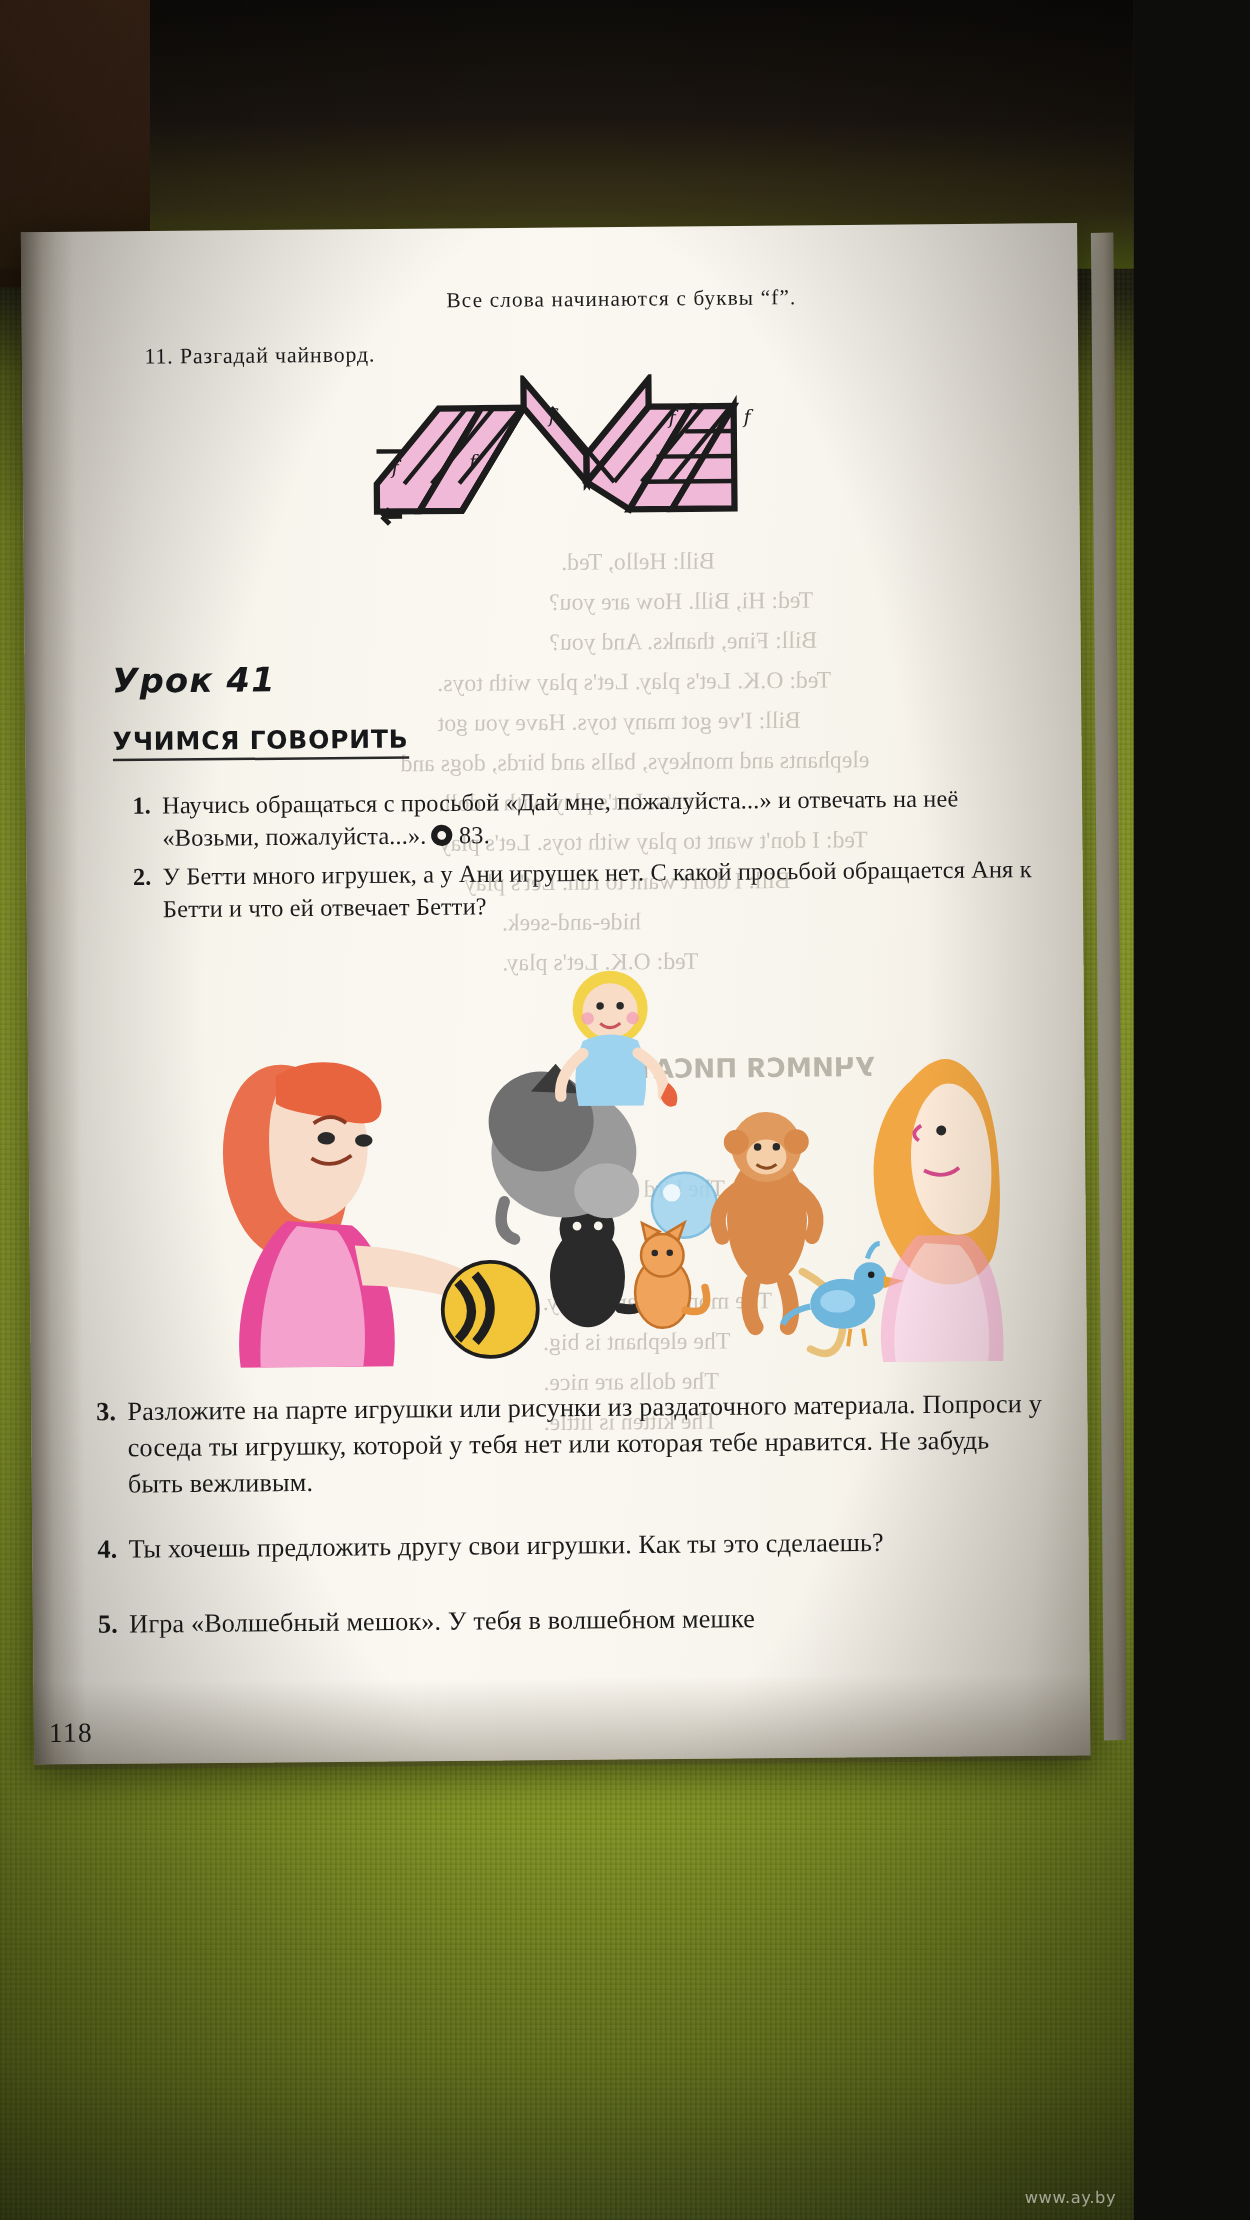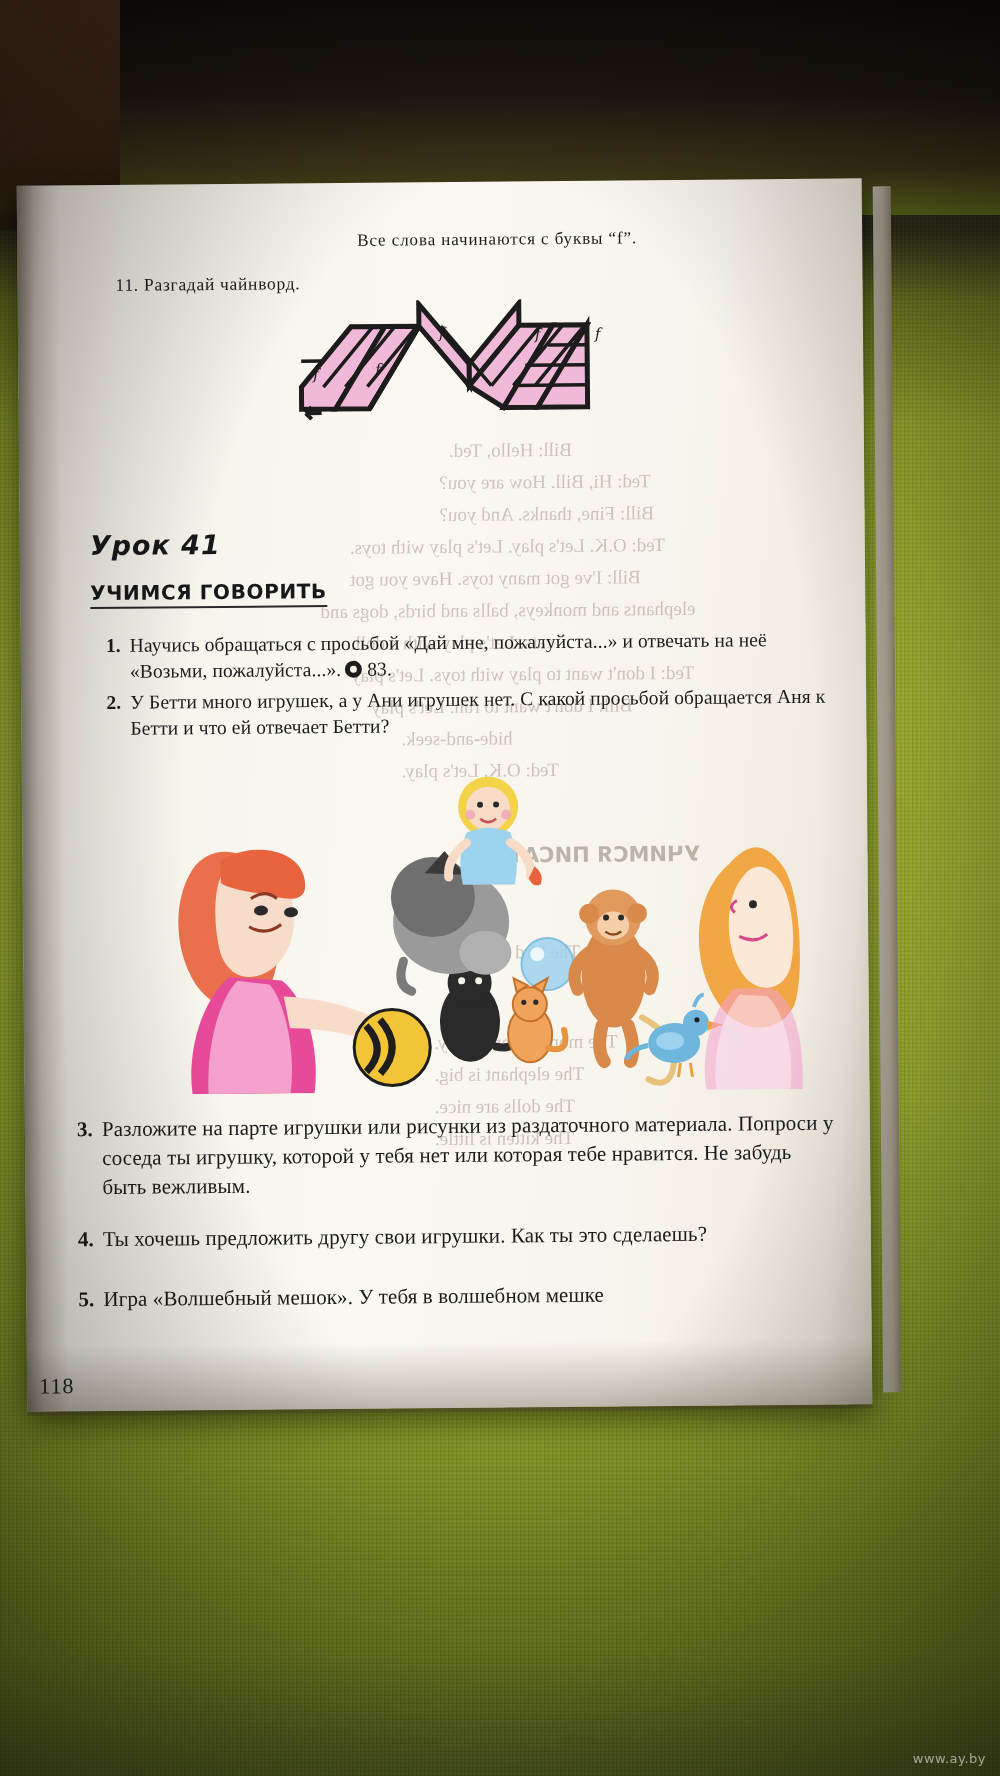--- a/index.html
+++ b/index.html
@@ -2,24 +2,25 @@
 <html><head>
 <meta charset="utf-8">
 <style>
   html, body {
     margin: 0;
     padding: 0;
     background: #0d0d0c;
   }
   #page {
     position: relative;
-    width: 1000px;
+    width: 883px;
     height: 1776px;
     overflow: hidden;
     font-family: "Liberation Serif", serif;
+    padding-left: 24px;
   }
 
   
   .backdrop {
     position: absolute;
     inset: 0;
     background:
       linear-gradient(180deg, #171310 0%, #241c13 9%, #2b2b16 13%, #6e7a1e 17%, #9aad2a 24%, #a8bb32 40%, #9fb32e 62%, #879a24 80%, #6d7d1c 93%, #4d591a 100%);
   }
   .backdrop-texture {

